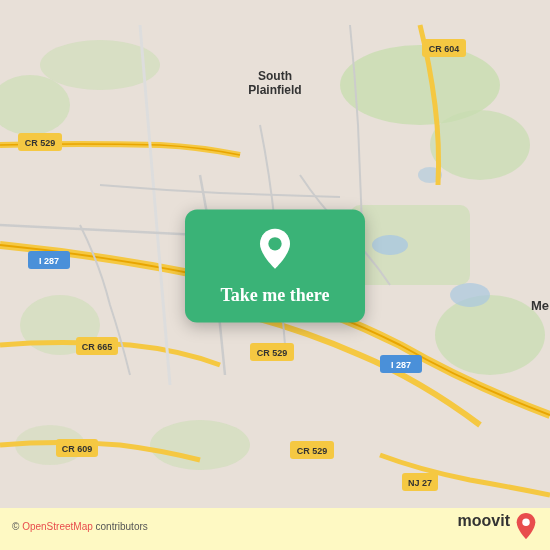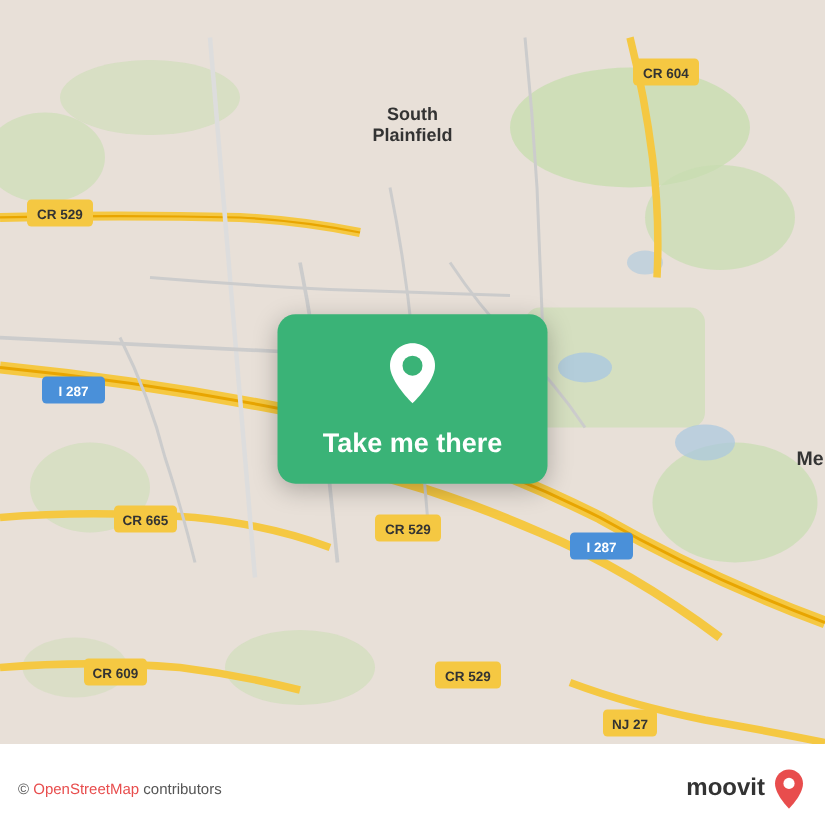--- a/index.html
+++ b/index.html
@@ -18,22 +18,22 @@
       background-color: #e8e0d8;
       overflow: hidden;
     }
 
     
     .bottom-bar {
       position: absolute;
       bottom: 0;
       left: 0;
       width: 100%;
-      background: #ffffff;
-      padding: 16px 12px 10px 12px;
+      background: #fef9c3;
+      padding: 4px 12px 10px 12px;
       display: flex;
       align-items: center;
       justify-content: space-between;
       z-index: 10;
       margin-top: 14px;
     }
 
     .bottom-left {
       display: flex;
       flex-direction: column;
@@ -50,21 +50,21 @@
 
     .location-label {
       font-size: 13px;
       color: #222;
       font-weight: 500;
       margin-top: 2px;
     }
 
     .moovit-logo {
       display: flex;
-      align-items: center;
+      align-items: flex-start;
       gap: 4px;
     }
 
     .moovit-text {
       font-size: 16px;
       font-weight: bold;
       color: #333;
     }
 
     .moovit-pin {
@@ -81,20 +81,21 @@
       background: #3ab377;
       border-radius: 12px;
       padding: 16px 24px 16px 24px;
       display: flex;
       flex-direction: column;
       align-items: center;
       gap: 10px;
       z-index: 20;
       min-width: 180px;
       box-shadow: 0 4px 16px rgba(0,0,0,0.25);
+      font-family: Liberation Serif, serif;
     }
 
     .location-pin-icon {
       width: 50px;
       height: 50px;
     }
 
     .cta-button-text {
       color: white;
       font-size: 18px;

